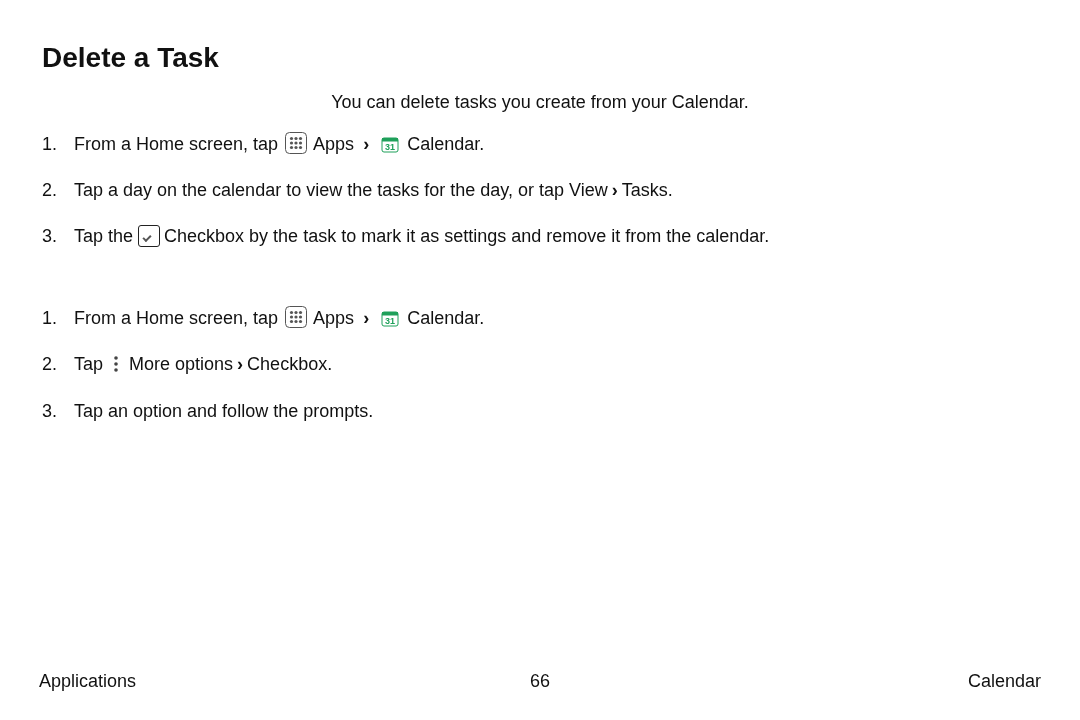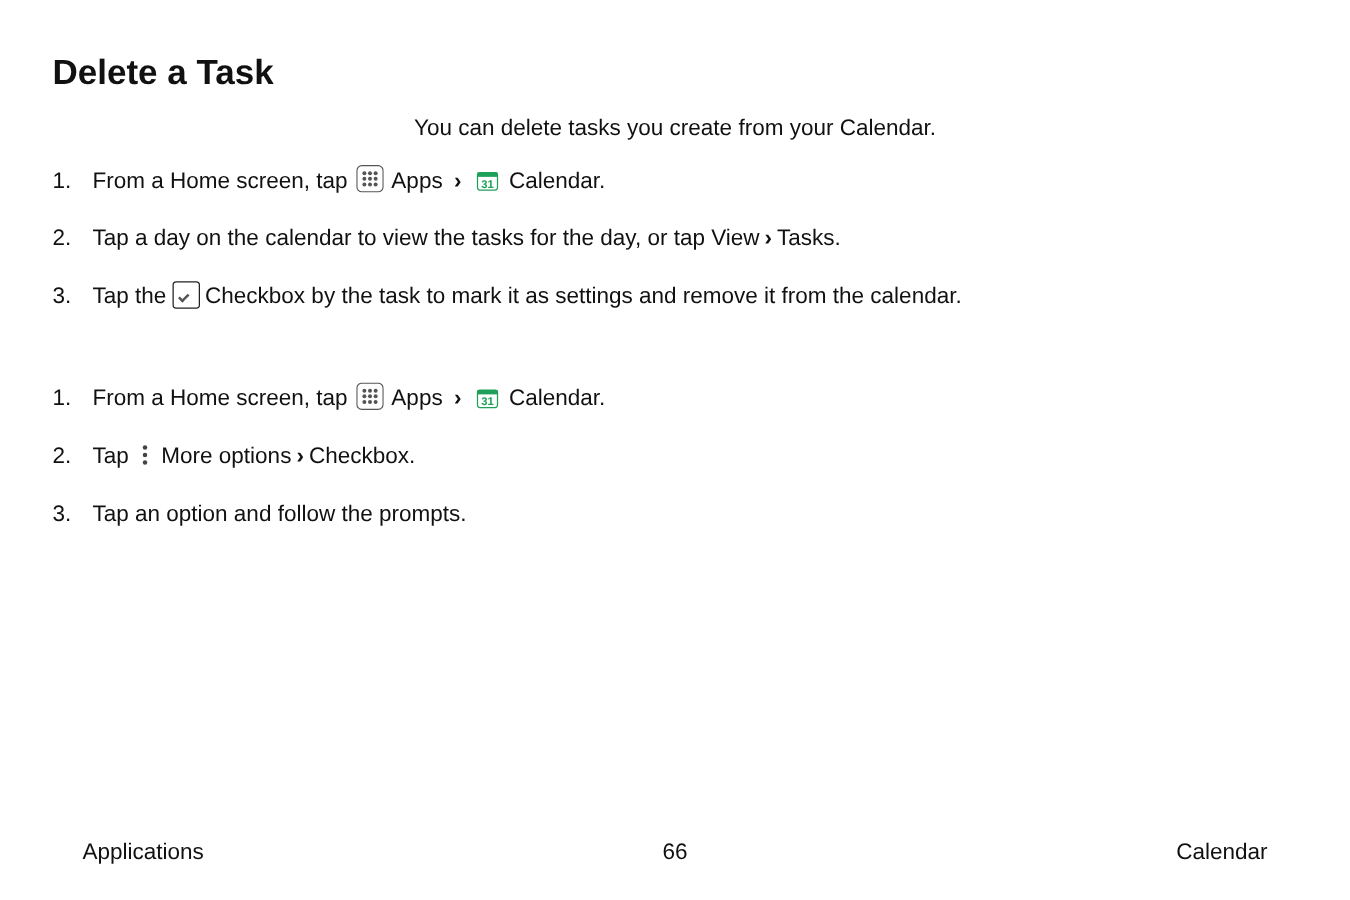--- a/index.html
+++ b/index.html
@@ -84,21 +84,21 @@
     width:6px; height:3px;
     border-left:2px solid #555;
     border-bottom:2px solid #555;
     transform:rotate(-45deg);
   }
   .chev { font-weight:700; padding:0 4px; }
   .footer {
     position:absolute;
     left:0; right:0;
     bottom:28px;
-    padding:0 66px;
+    padding:0 39px;
     display:flex;
     justify-content:space-between;
     font-size:18px;
     color:#111;
   }
   .footer .center { position:absolute; left:50%; transform:translateX(-50%); }
 </style>
 </head>
 <body>
 

